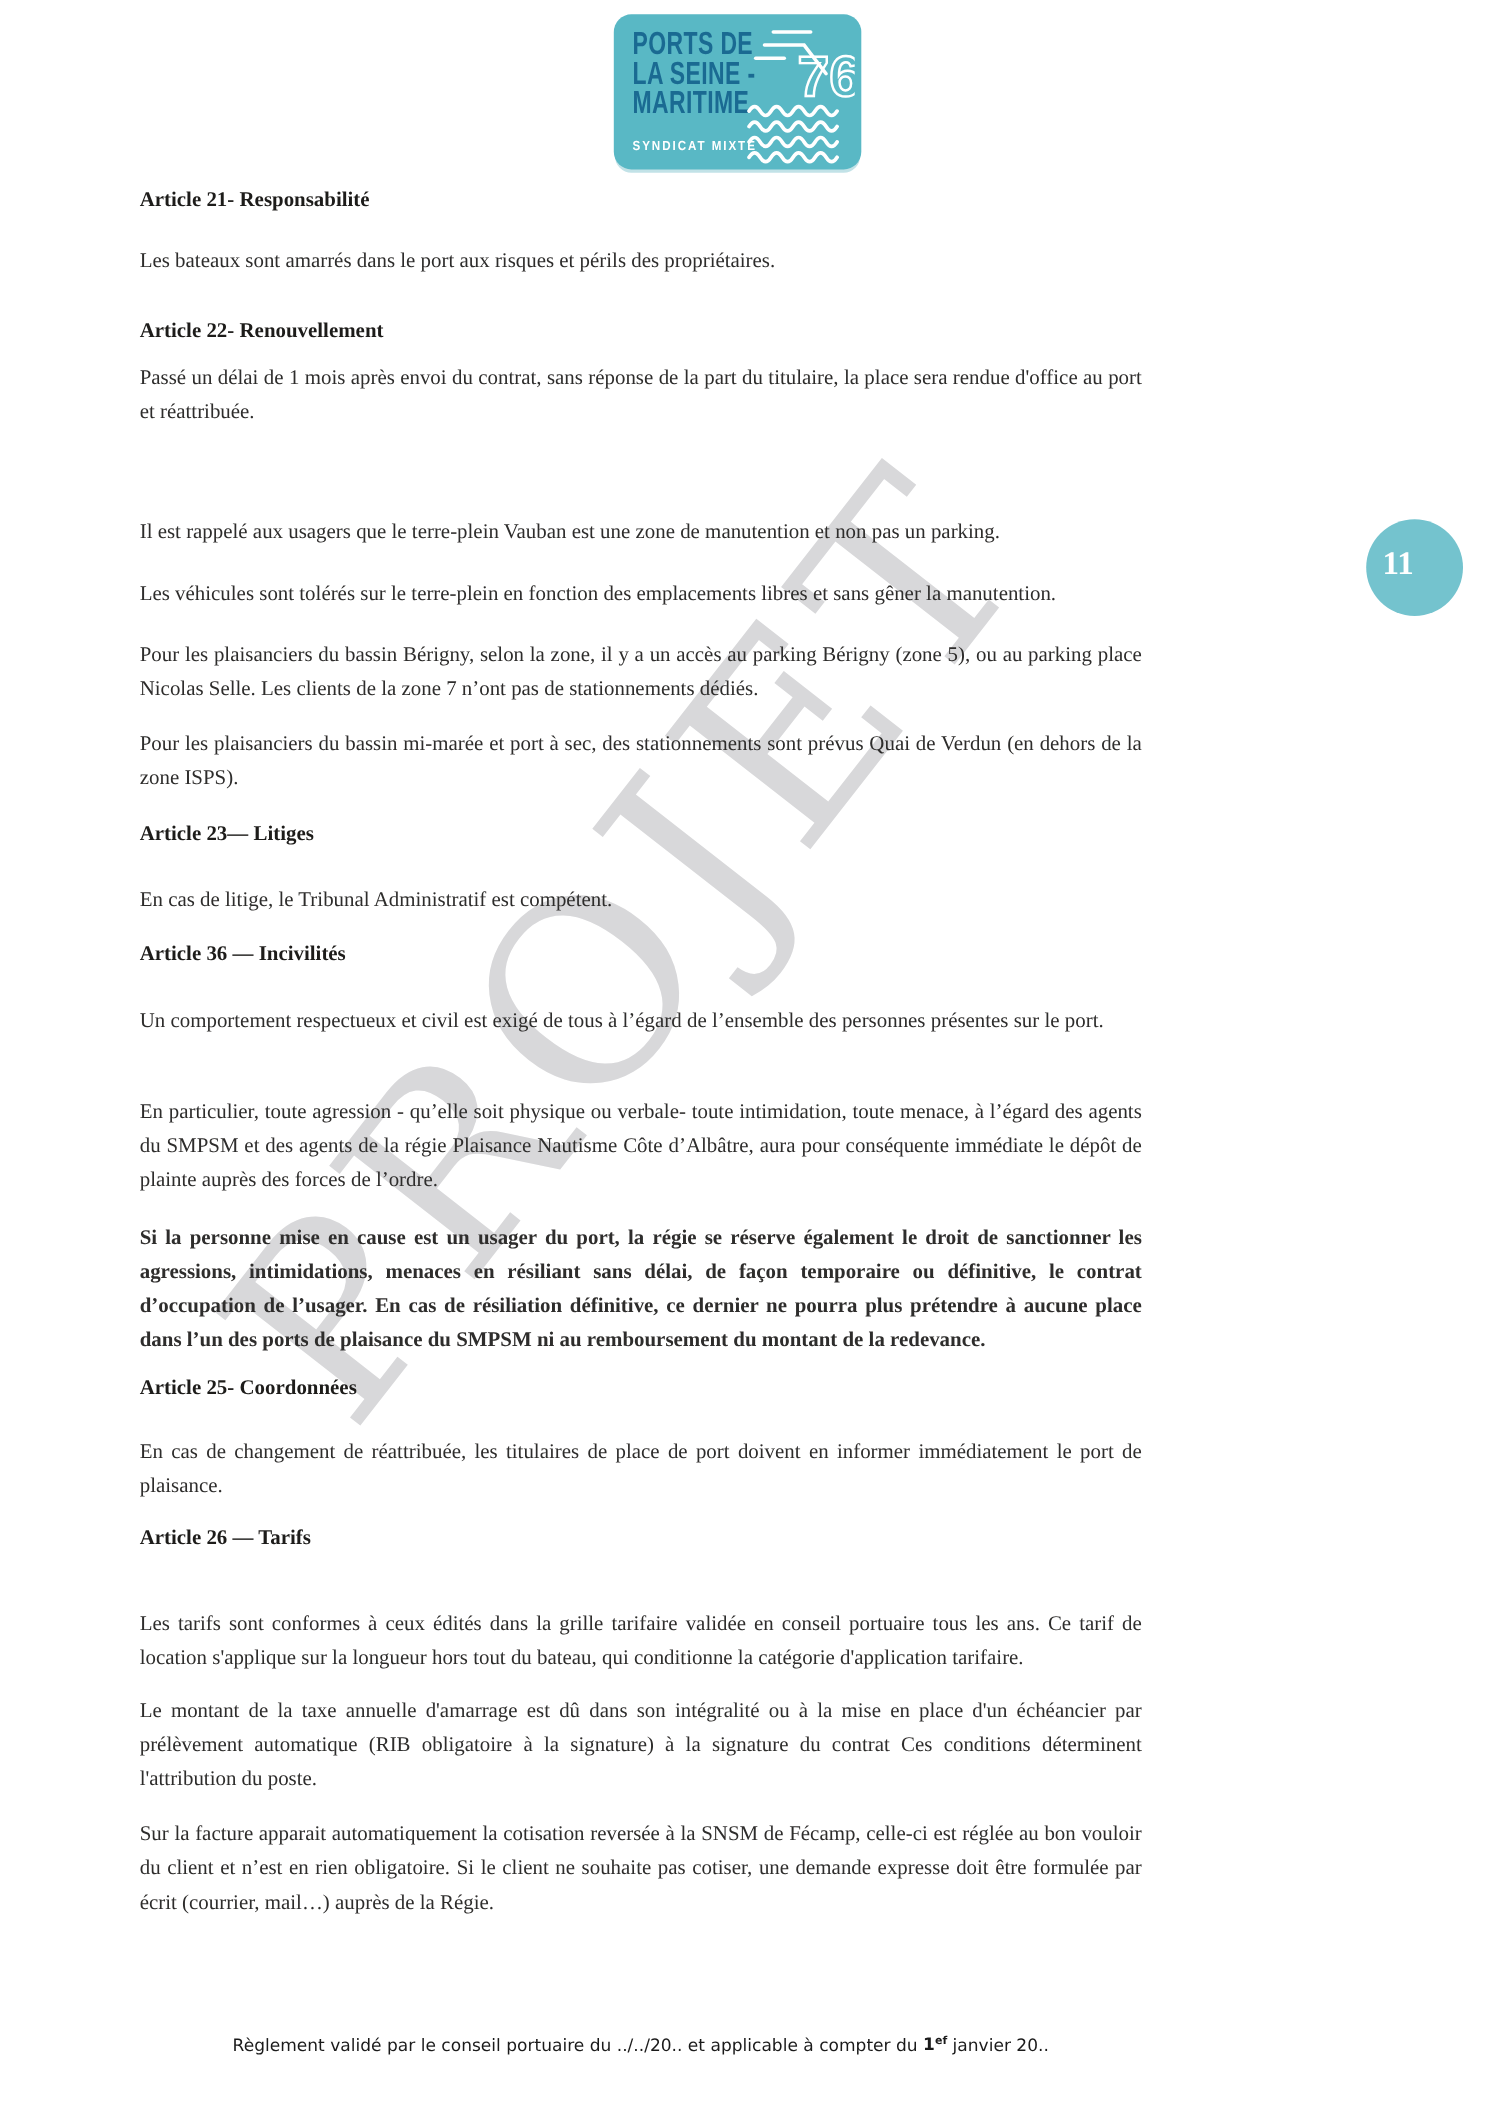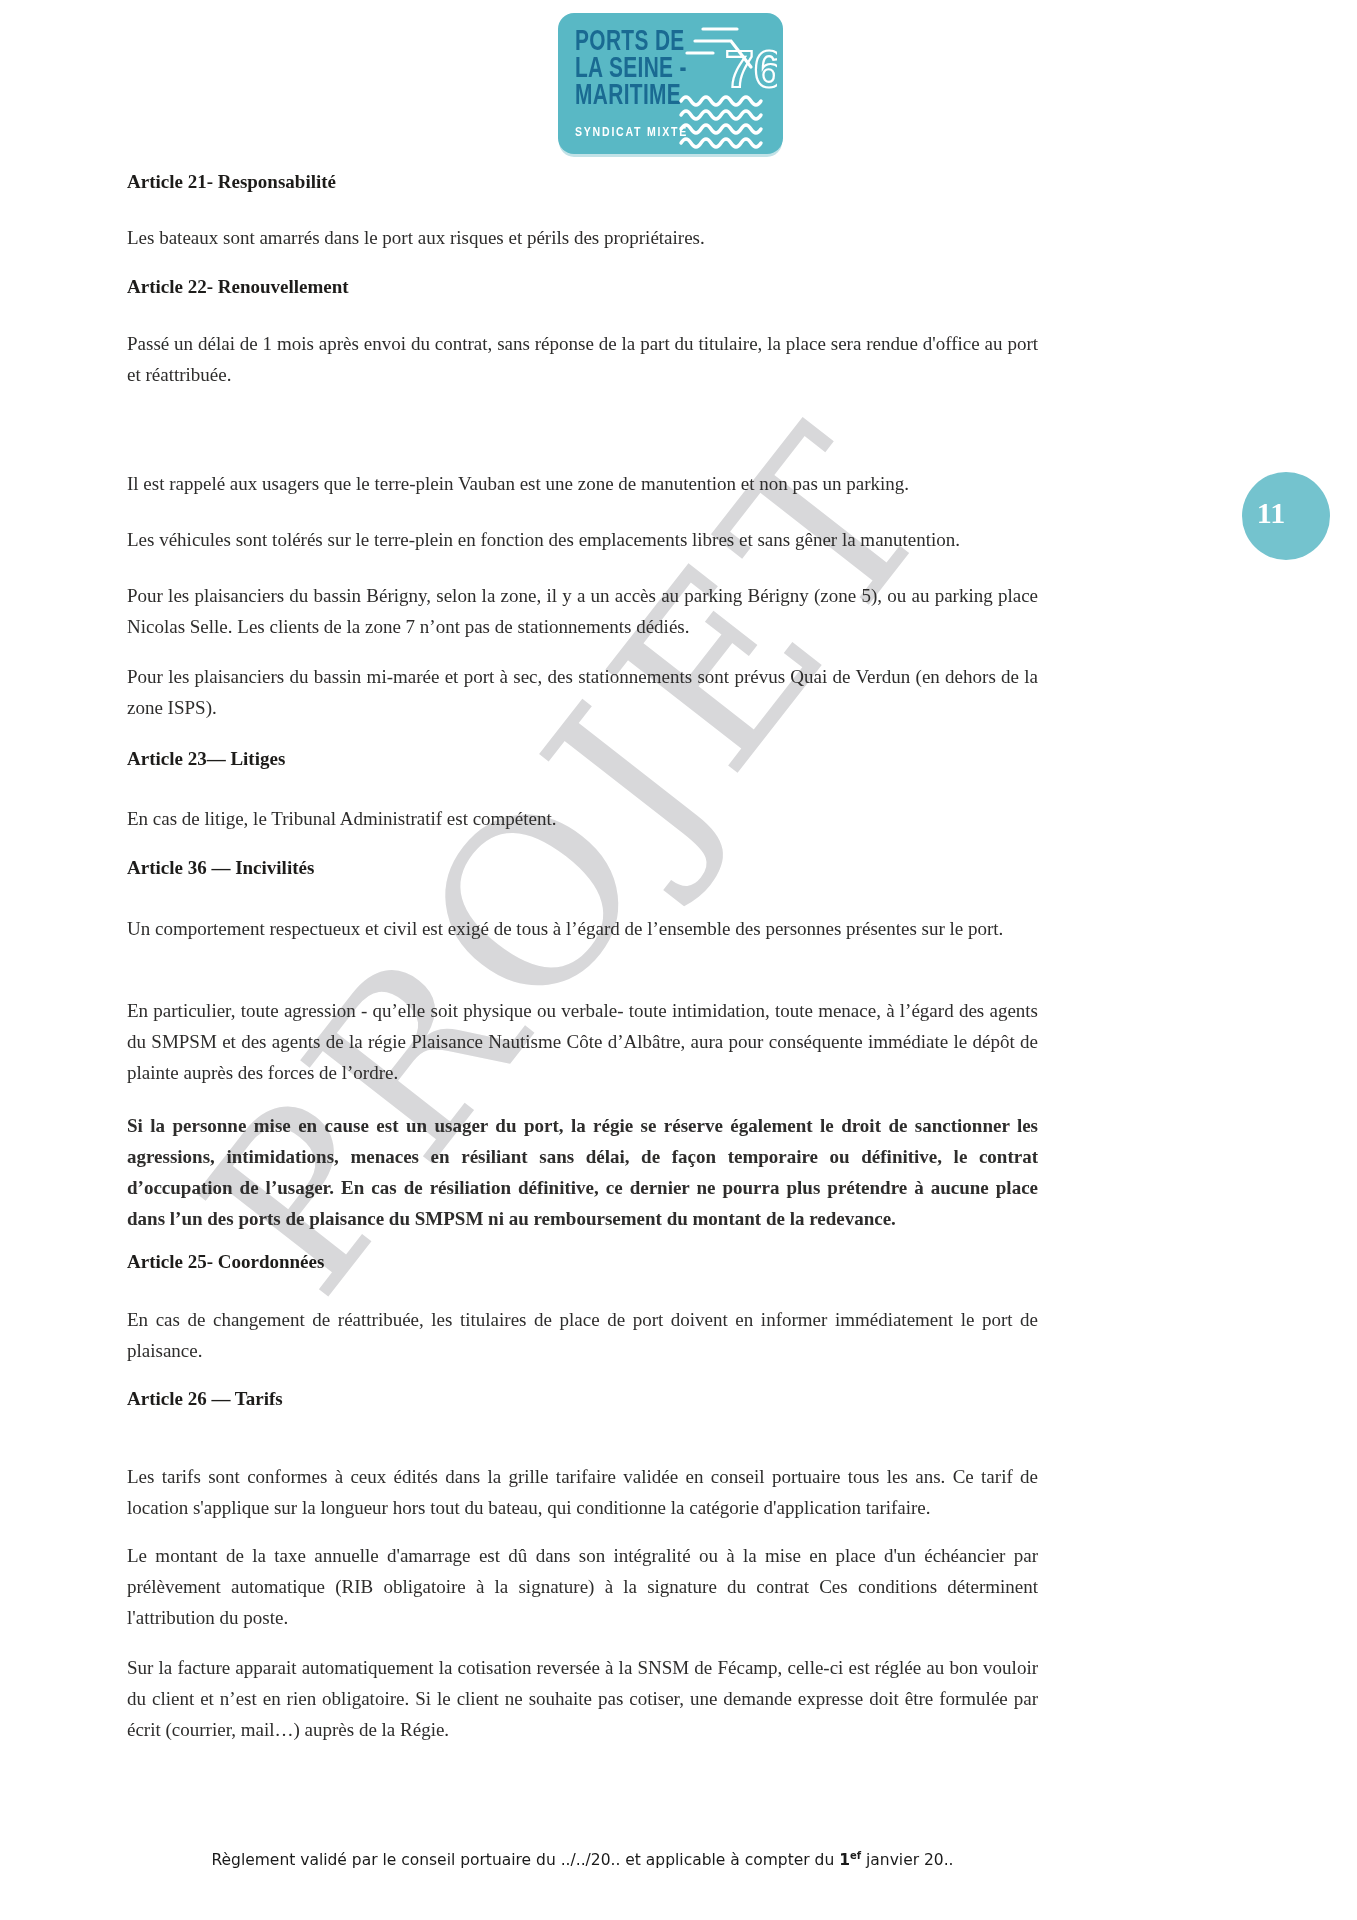--- a/index.html
+++ b/index.html
@@ -156,21 +156,21 @@
         <path d="M8 122 q5 -8 10 0 t10 0 t10 0 t10 0 t10 0 t10 0 t10 0 t10 0"></path>
       </g>
     </svg>
   </div>
 
   <div class="page-badge">11</div>
 
   <h2 class="article block" style="top:167px">Article 21- Responsabilité</h2>
   <p class="body block" style="top:222px">Les bateaux sont amarrés dans le port aux risques et périls des propriétaires.</p>
 
-  <h2 class="article block" style="top:272px">Article 22- Renouvellement</h2>
+  <h2 class="article block" style="top:286px">Article 22- Renouvellement</h2>
   <p class="body block" style="top:328px">Passé un délai de 1 mois après envoi du contrat, sans réponse de la part du titulaire, la place sera rendue d'office au port et réattribuée.</p>
 
   <p class="body block" style="top:524px">Les véhicules sont tolérés sur le terre-plein en fonction des emplacements libres et sans gêner la manutention.</p>
   <p class="body block" style="top:468px">Il est rappelé aux usagers que le terre-plein Vauban est une zone de manutention et non pas un parking.</p>
   <p class="body block" style="top:580px">Pour les plaisanciers du bassin Bérigny, selon la zone, il y a un accès au parking Bérigny (zone 5), ou au parking place Nicolas Selle. Les clients de la zone 7 n’ont pas de stationnements dédiés.</p>
   <p class="body block" style="top:661px">Pour les plaisanciers du bassin mi-marée et port à sec, des stationnements sont prévus Quai de Verdun (en dehors de la zone ISPS).</p>
 
   <h2 class="article block" style="top:744px">Article 23— Litiges</h2>
   <p class="body block" style="top:803px">En cas de litige, le Tribunal Administratif est compétent.</p>
 

